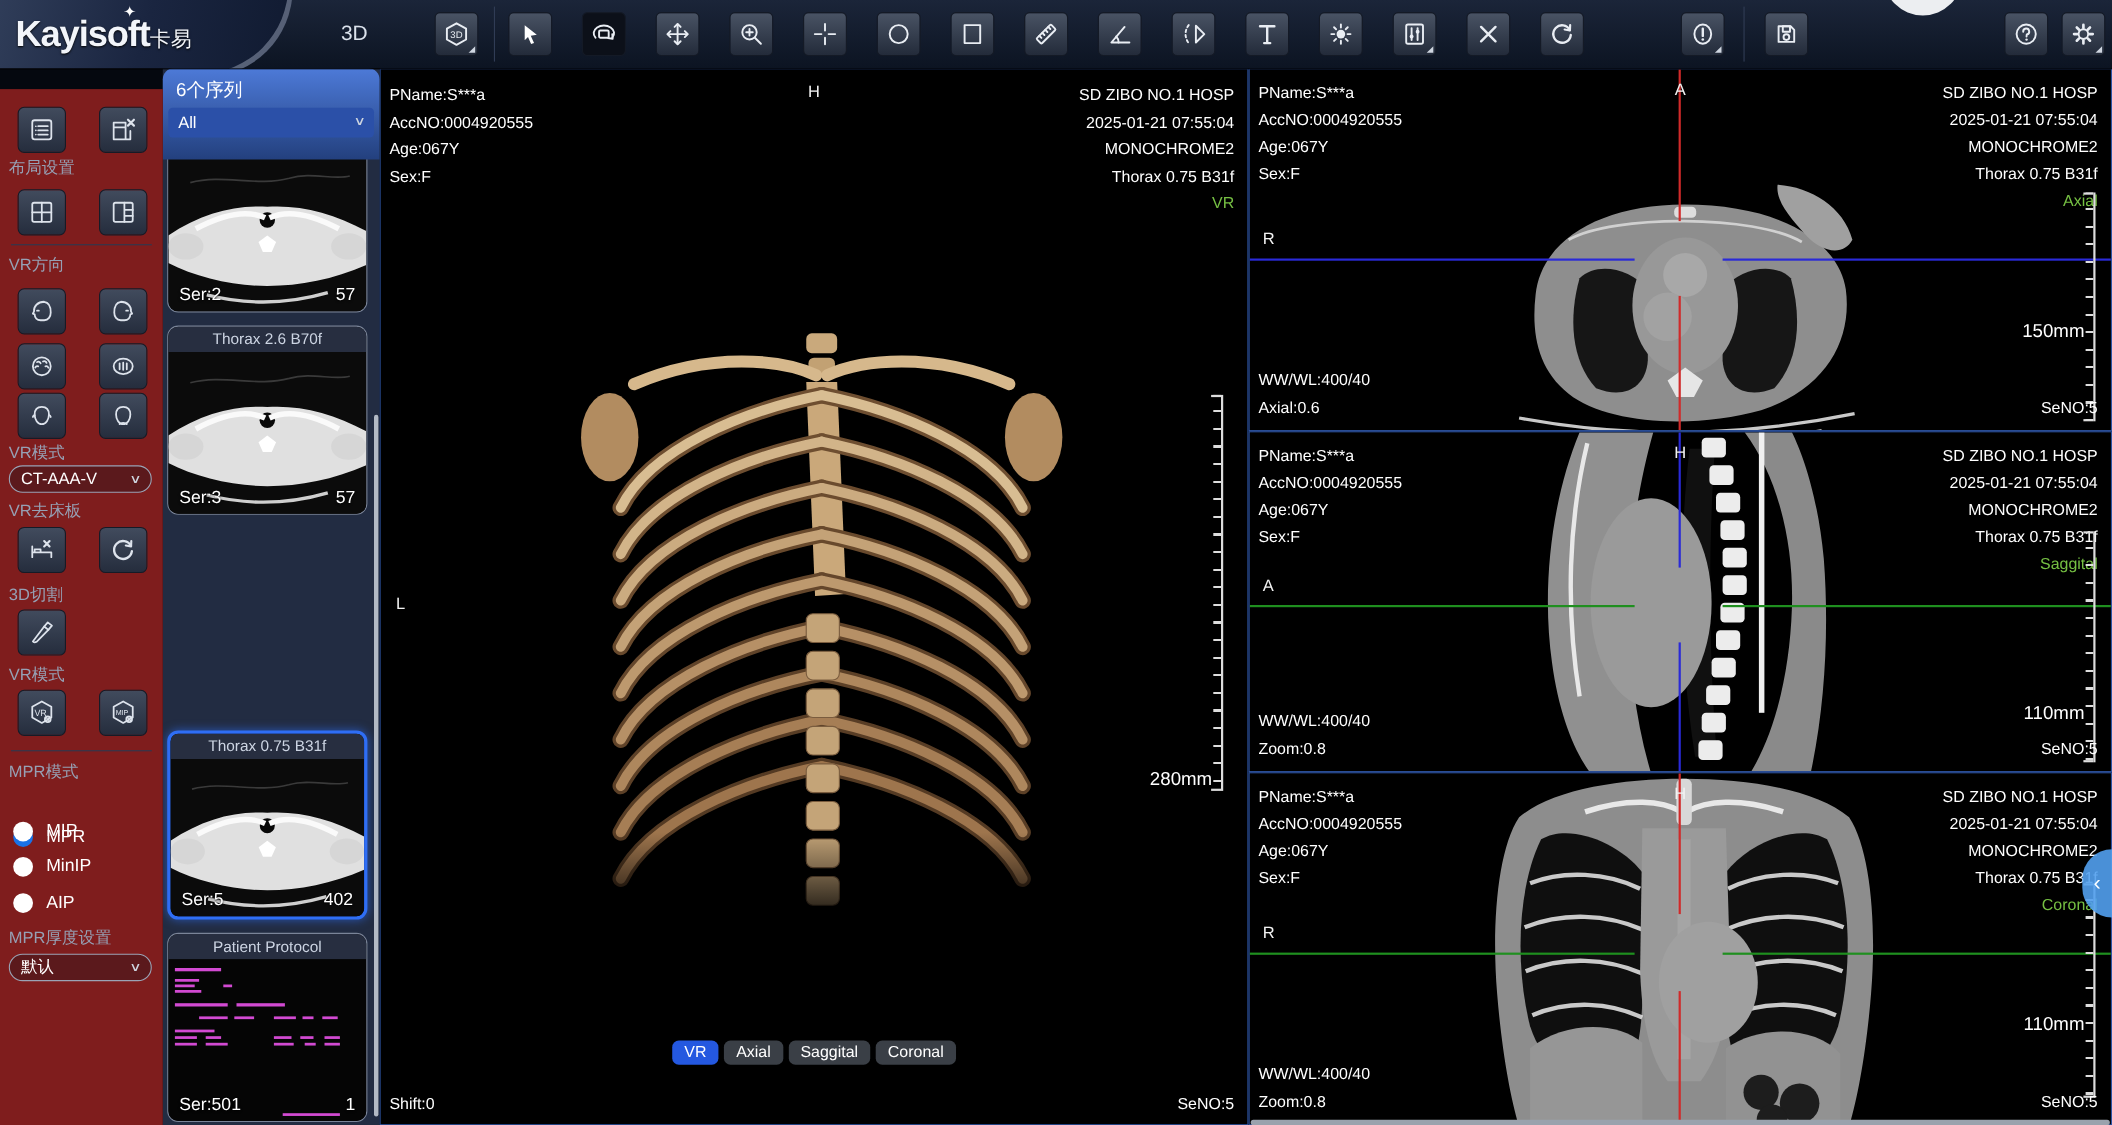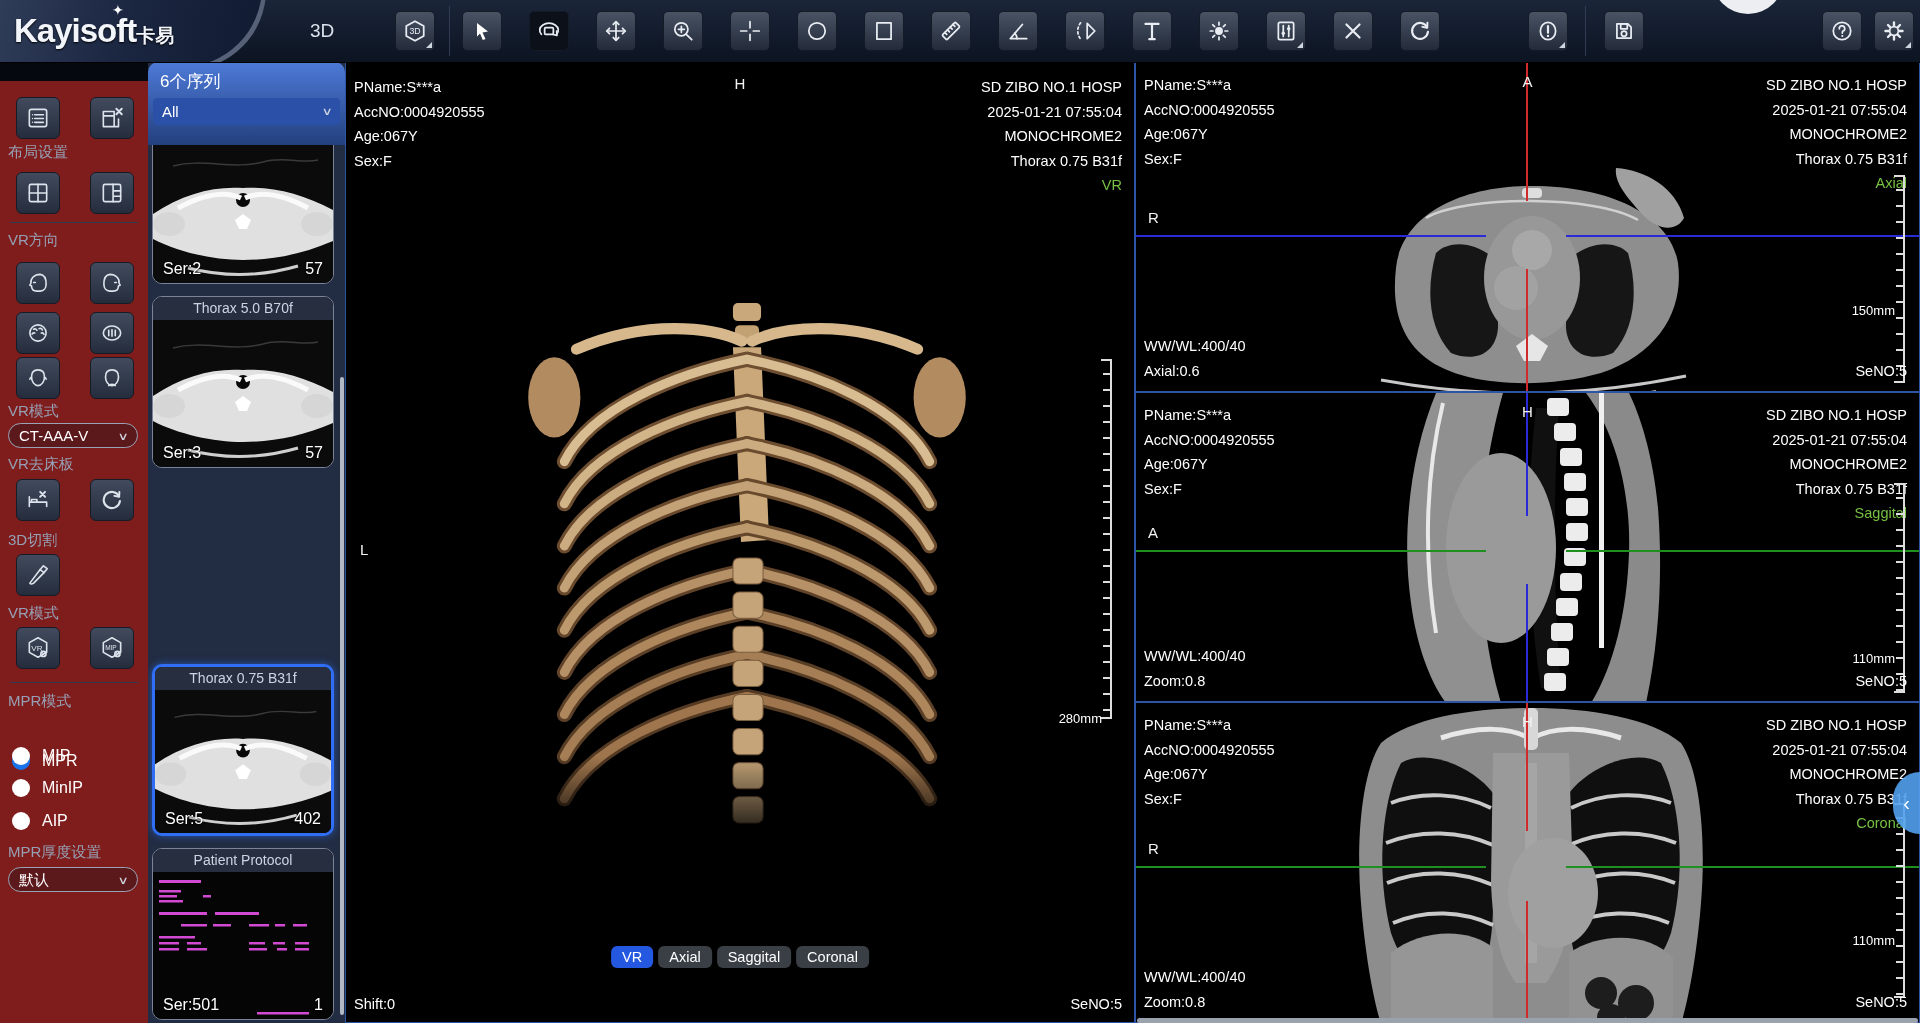--- a/index.html
+++ b/index.html
@@ -7,21 +7,21 @@
           font-family:"Liberation Sans","DejaVu Sans",sans-serif;color:#e9edf3;}
   
   .toolbar{position:absolute;left:0;top:0;width:1920px;height:62px;
            background:linear-gradient(#1b2539,#0c1422);border-bottom:1px solid #000;z-index:30;}
   .logo{position:absolute;left:0;top:0;width:270px;height:62px;overflow:hidden;}
   .logo-swoosh{position:absolute;left:-34px;top:-10px;width:300px;height:80px;
            background:linear-gradient(105deg,#35435f,#1a2540 55%,#101a30);
            border-radius:0 0 120px 0;box-shadow:inset -4px -3px 0 rgba(190,200,220,.4);}
   .brand{position:absolute;left:14px;top:12px;font-size:33px;font-weight:bold;letter-spacing:-1px;
          color:#f2f5fa;text-shadow:0 1px 2px #000;}
-  .brand-suffix{font-size:19px;font-weight:bold;letter-spacing:0;}
+  .brand-suffix{font-size:19px;font-weight:normal;letter-spacing:0;}
   .sparkle{position:absolute;left:112px;top:2px;font-size:14px;color:#fff;}
   .mode-label{position:absolute;left:310px;top:20px;font-size:19px;color:#dbe2ec;}
   .tbtn{position:absolute;top:11px;width:40px;height:40px;border-radius:5px;
         background:linear-gradient(#495364,#232b3a);border:1px solid #141a26;
         display:flex;align-items:center;justify-content:center;box-sizing:border-box;}
   .tbtn.active{background:#0c1019;}
   .tbtn svg{stroke:#e9edf3;fill:none;stroke-width:1.6;stroke-linecap:round;stroke-linejoin:round;}
   .tbtn svg text{stroke:none;fill:#e9edf3;}
   .corner:after{content:'';position:absolute;right:2px;bottom:2px;
         border-left:6px solid transparent;border-bottom:6px solid #cfd6e0;}
@@ -64,21 +64,21 @@
   
   .vp{position:absolute;background:#000;border:1px solid #2e55a5;box-sizing:border-box;overflow:hidden;}
   .ol{position:absolute;font-size:14.5px;line-height:24.5px;color:#fff;white-space:nowrap;}
   .right{text-align:right;}
   .green{color:#76c043;}
   .marker{position:absolute;font-size:15px;color:#f2f2f2;}
   .ruler{position:absolute;width:7px;border-right:2px solid #ddd;
          background:repeating-linear-gradient(to bottom,transparent 0 14px,#ddd 14px 16px);}
   .ruler:before,.ruler:after{content:'';position:absolute;right:0;width:9px;height:2px;background:#ddd;}
   .ruler:before{top:0;} .ruler:after{bottom:0;}
-  .ruler-label{position:absolute;font-size:13px;color:#fff;margin-top:12px;}
+  .ruler-label{position:absolute;font-size:17px;color:#fff;}
   .xline{position:absolute;}
   .vbtn-row{position:absolute;display:flex;gap:5px;}
   .vbtn{padding:3px 11px;border-radius:6px;background:#3a3f46;color:#fff;font-size:14.5px;}
   .vbtn.active{background:#2458e0;}
   .collapse-tab{position:absolute;right:0;top:772px;width:27px;height:62px;border-radius:31px 0 0 31px;
          background:rgba(82,160,238,.9);z-index:25;display:flex;align-items:center;justify-content:center;
          color:#fff;font-size:20px;}
   .hscroll{position:absolute;left:1137px;right:2px;bottom:0;height:5px;background:#9aa2ad;border-radius:3px;z-index:26;}
 </style>
 </head>
@@ -374,21 +374,21 @@
         <path d="M82,84 l8,-6 l8,6 l-4,9 h-8 Z" fill="#fff"></path>
         <ellipse cx="16" cy="88" rx="16" ry="12" fill="#d6d6d6"></ellipse>
           <ellipse cx="164" cy="88" rx="16" ry="12" fill="#d6d6d6"></ellipse>
         <path d="M35,132 Q90,146 145,130" stroke="#cfcfcf" stroke-width="3" fill="none"></path>
       </svg>
       <span class="tser">Ser:2</span>
       <span class="tcount">57</span>
     </div>
 
     <div class="thumb" style="top:234px">
-      <div class="ttitle">Thorax 5.0 B70f</div>
+      <div class="ttitle">Thorax 2.6 B70f</div>
       <svg class="timg" viewBox="0 0 180 148" preserveAspectRatio="none">
         <rect width="180" height="148" fill="#0b0b0b"></rect>
         <path d="M20,28 C50,20 80,32 110,24 C130,18 150,26 165,22" stroke="#3a3a3a" fill="none" stroke-width="1.5"></path>
         <path d="M0,76 C30,56 60,48 90,50 C120,48 150,56 180,72 L180,103 C150,116 120,122 90,122 C60,122 25,114 0,101 Z" fill="#e0e0e0"></path>
         <circle cx="90" cy="62" r="7" fill="#080808"></circle>
         <path d="M25,70 C55,54 75,54 88,60 M155,70 C125,54 105,54 92,60" stroke="#fafafa" stroke-width="5" fill="none"></path>
         <path d="M82,82 l8,-6 l8,6 l-4,9 h-8 Z" fill="#fff"></path>
         <ellipse cx="16" cy="86" rx="16" ry="12" fill="#d6d6d6"></ellipse>
           <ellipse cx="164" cy="86" rx="16" ry="12" fill="#d6d6d6"></ellipse>
         <path d="M35,130 Q90,144 145,128" stroke="#cfcfcf" stroke-width="3" fill="none"></path>

